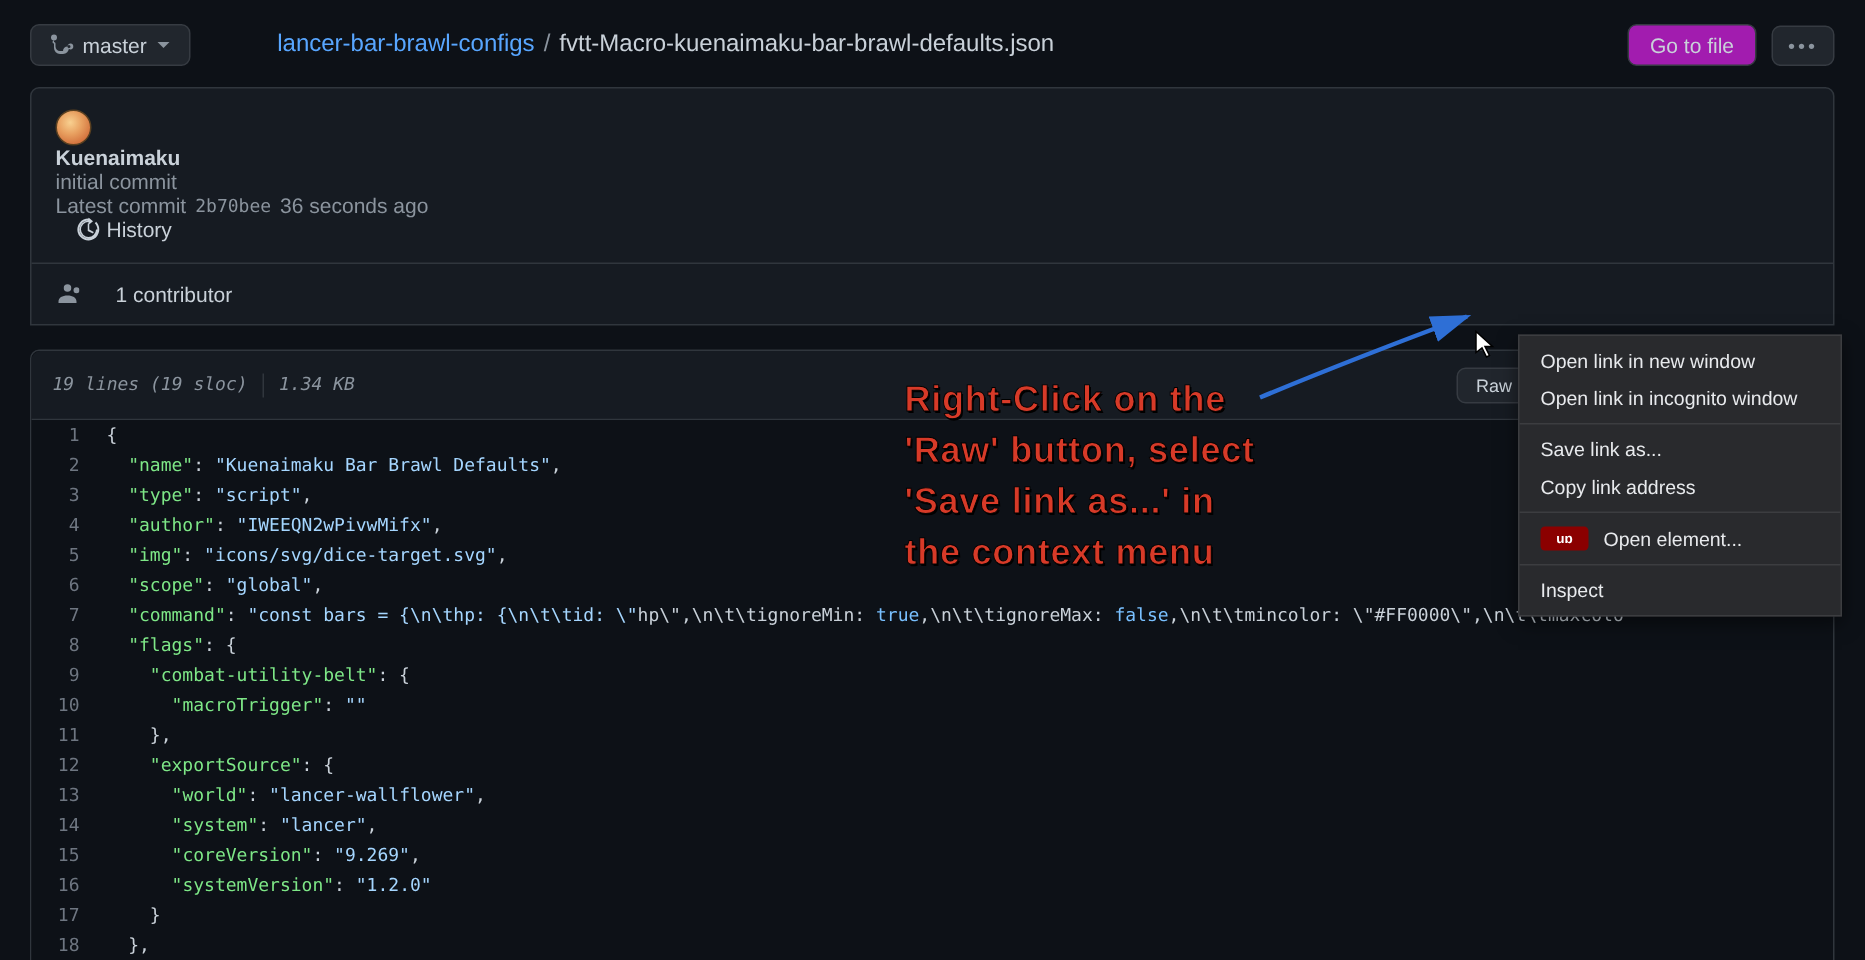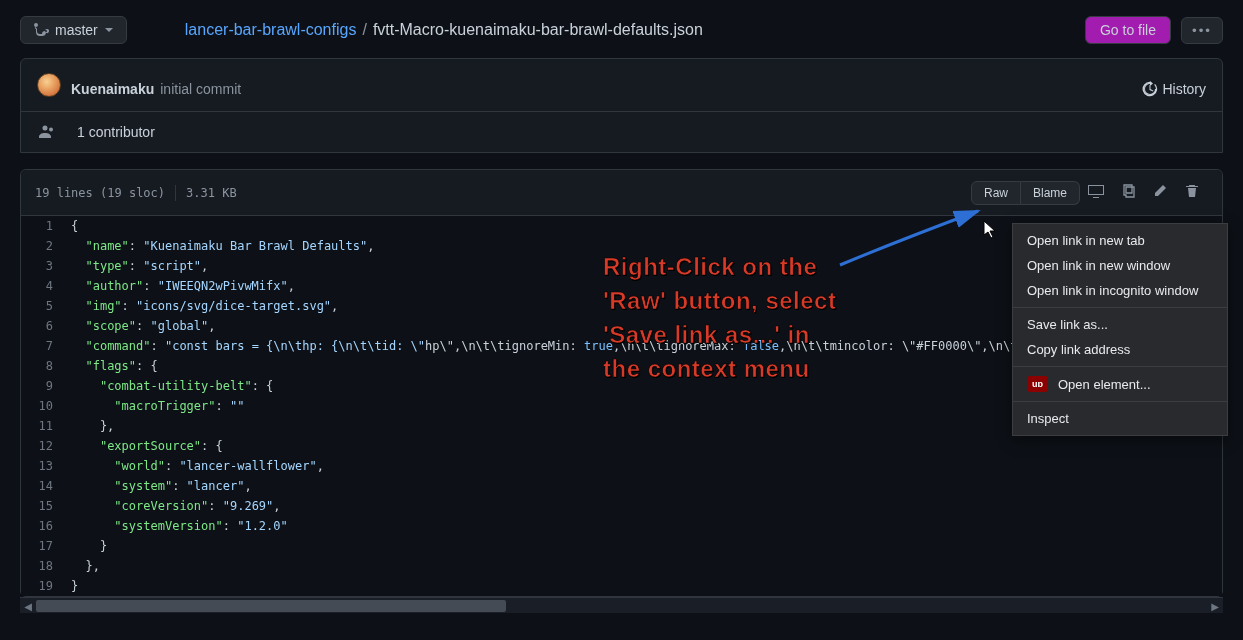--- a/index.html
+++ b/index.html
@@ -62,23 +62,24 @@
   letter-spacing: 2px;
 }
 .commit-box {
   margin: 0 20px;
   border: 1px solid #30363d;
   border-radius: 6px 6px 0 0;
   background: #161b22;
 }
 .commit-row {
   display: flex;
-  align-items: flex-end;
+  align-items: flex-start;
   padding: 14px 16px;
   border-bottom: 1px solid #30363d;
+  flex-direction: column;
 }
 .avatar {
   width: 24px;
   height: 24px;
   border-radius: 50%;
   background: radial-gradient(circle at 40% 35%, #f8d090 0%, #e8a060 40%, #d4743f 75%);
   margin-right: 10px;
   border: 1px solid #5a4020;
 }
 .author { font-weight: 600; color: #c9d1d9; margin-right: 6px; }
@@ -104,21 +105,21 @@
   display: flex;
   align-items: center;
   padding: 8px 14px;
   background: #161b22;
   border-bottom: 1px solid #30363d;
   border-radius: 6px 6px 0 0;
   font-family: ui-monospace, SFMono-Regular, Consolas, monospace;
   font-size: 12px;
   color: #8b949e;
 }
-.file-stats { display: flex; align-items: center; gap: 10px; }
+.file-stats { display: flex; gap: 10px; font-style: italic; }
 .vsep { width: 1px; height: 16px; background: #30363d; }
 .file-actions { display: flex; align-items: center; gap: 0; }
 .seg-btn {
   background: #21262d;
   border: 1px solid #363b42;
   color: #c9d1d9;
   padding: 4px 12px;
   font-size: 12px;
   cursor: pointer;
 }
@@ -200,21 +201,21 @@
 }
 .context-menu .item {
   padding: 5px 14px;
   cursor: pointer;
   display: flex;
   align-items: center;
   gap: 10px;
 }
 .context-menu .sep { height: 1px; background: #3c3d40; margin: 4px 0; }
 .ub-icon {
-  width: 21px; height: 16px; background: #8b0000; border-radius: 3px;
+  width: 32px; height: 16px; background: #8b0000; border-radius: 3px;
   display:inline-flex;align-items:center;justify-content:center;
   color:#fff;font-size:9px;font-weight:700;
 }
 .cursor {
   position: absolute;
   left: 983px;
   top: 220px;
   pointer-events: none;
 }
 </style>
@@ -240,41 +241,46 @@
   <button class="btn">Go to file</button>
   <button class="kebab-btn">•••</button>
 </div>
 
 <div class="commit-box">
   <div class="commit-row">
     <div class="avatar"></div>
     <span class="author">Kuenaimaku</span>
     <span class="commit-msg">initial commit</span>
     <div class="spacer"></div>
+    <div class="commit-meta">
+      <span>Latest commit</span>
+      <span class="sha">2b70bee</span>
+      <span>36 seconds ago</span>
+    </div>
     <div class="history-link">
       <svg width="16" height="16" viewBox="0 0 16 16" fill="#c9d1d9">
           <path d="M8 2a6 6 0 1 0 4.2 1.8l.9-.9A7.3 7.3 0 1 1 8 .7V2zm0 0V0l3 2.5L8 5V3a5 5 0 1 0 5 5h1A6 6 0 1 1 8 2zm.5 2v4l3 1.7-.5.9L7.5 9V4h1z"></path>
         </svg>
       <span>History</span>
     </div>
   </div>
   <div class="contrib-row">
     <svg width="16" height="16" viewBox="0 0 16 16">
         <path d="M5.5 4a2.5 2.5 0 1 1 5 0 2.5 2.5 0 0 1-5 0zM2 13c0-2.5 2.5-4 6-4s6 1.5 6 4v1H2v-1zm10-7.5a2 2 0 1 1 4 0 2 2 0 0 1-4 0z"></path>
       </svg>
     <span>1 contributor</span>
   </div>
 </div>
 
 <div class="file-box">
   <div class="file-header">
     <div class="file-stats">
       <span>19 lines (19 sloc)</span>
       <div class="vsep"></div>
-      <span>3.31 KB</span>
+      <span>1.34 KB</span>
     </div>
     <div class="spacer"></div>
     <div class="file-actions">
       <button class="seg-btn left">Raw</button>
       <button class="seg-btn right">Blame</button>
       <button class="icon-btn" title="Open in desktop">
         <svg width="16" height="16" viewBox="0 0 16 16">
             <path d="M1 3h14v8H1zM0 2v10h16V2H0zm5 12h6v1H5z"></path>
           </svg>
       </button>
@@ -334,21 +340,20 @@
 </svg>
 
 <div class="annotation">
   <div>Right-Click on the</div>
   <div>'Raw' button, select</div>
   <div>'Save link as...' in</div>
   <div>the context menu</div>
 </div>
 
 <div class="context-menu">
-  <div class="item">Open link in new tab</div>
   <div class="item">Open link in new window</div>
   <div class="item">Open link in incognito window</div>
   <div class="sep"></div>
   <div class="item">Save link as...</div>
   <div class="item">Copy link address</div>
   <div class="sep"></div>
   <div class="item">
     <span class="ub-icon">uɒ</span>
     <span>Open element...</span>
   </div>

